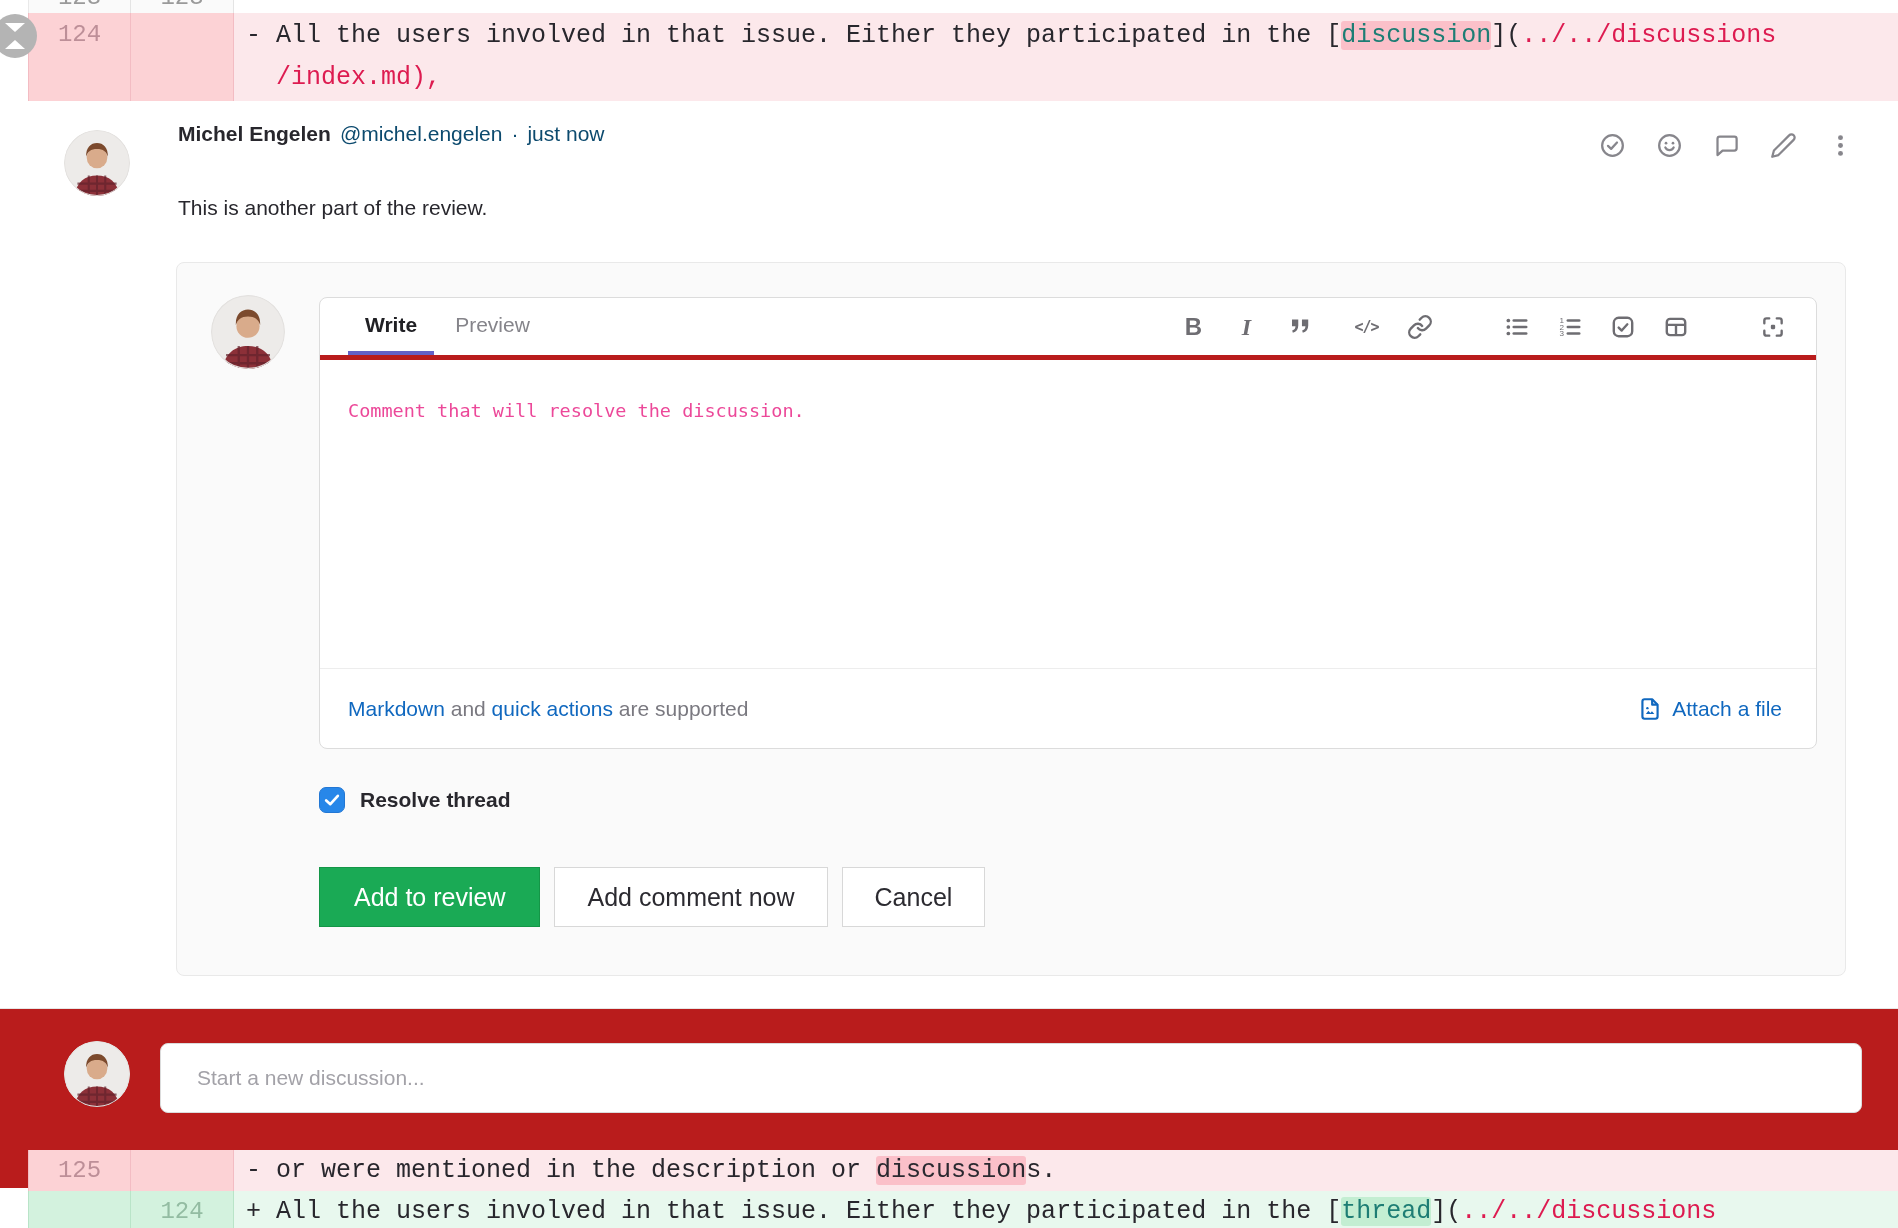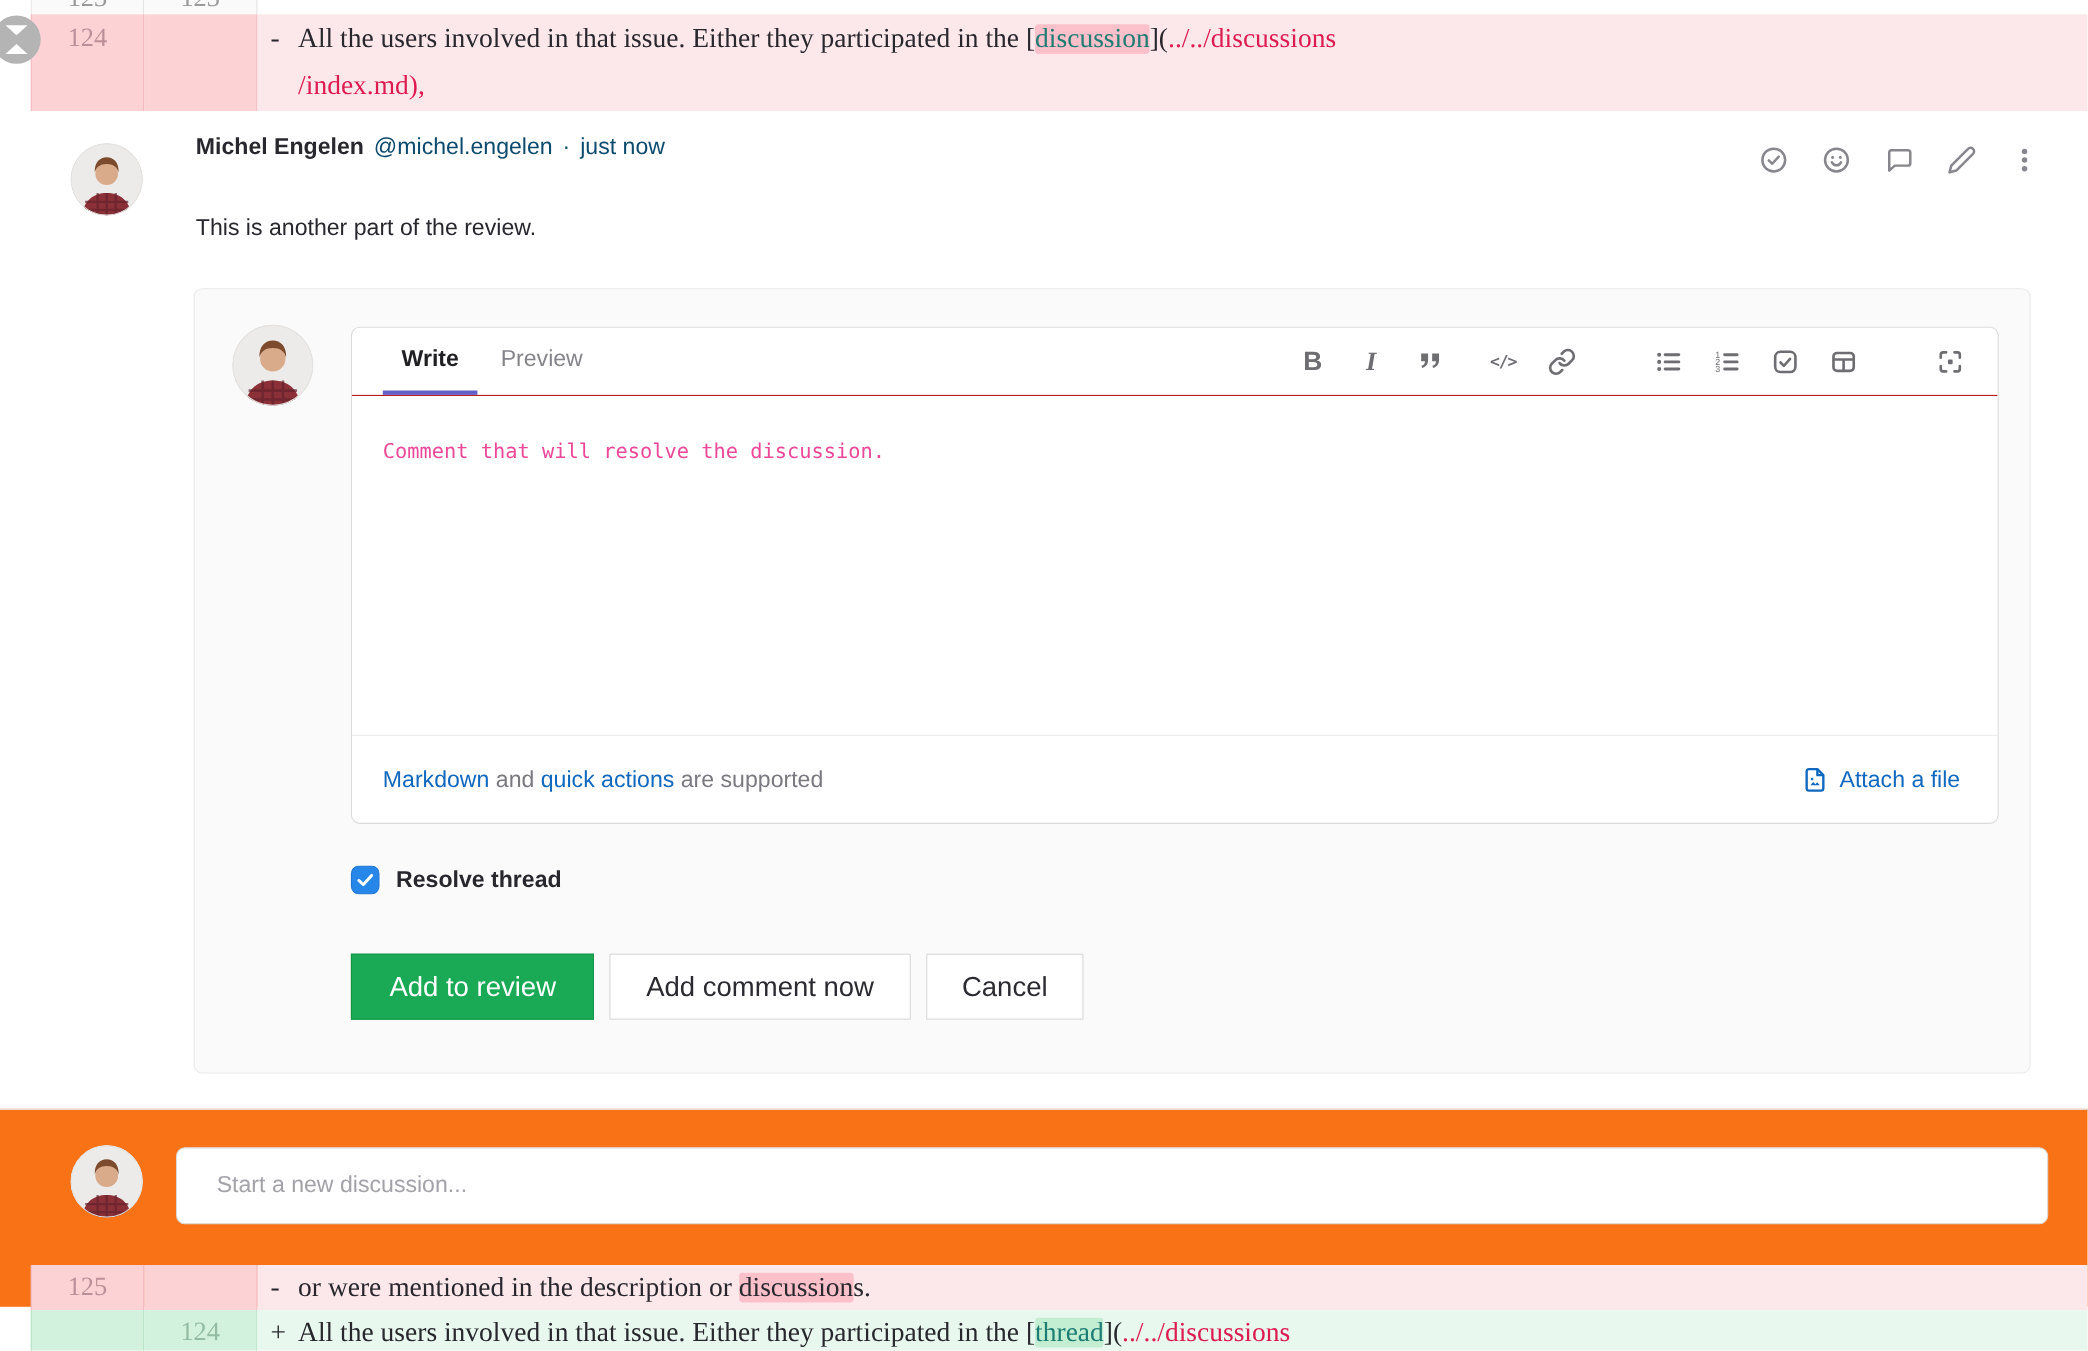--- a/index.html
+++ b/index.html
@@ -2,21 +2,21 @@
 <html><head>
 <meta charset="utf-8">
 <style>
   * { margin:0; padding:0; box-sizing:border-box; }
   html,body { background:#fff; }
   .page {
     position:relative; width:1898px; height:1228px; overflow:hidden;
     background:#fff; font-family:"Liberation Sans", sans-serif; color:#28272d;
   }
   
-  .diff-row { position:absolute; left:0; right:0; font-family:Liberation Serif, serif; }
+  .diff-row { position:absolute; left:0; right:0; font-family:Liberation Mono, monospace; }
   .gut { position:absolute; top:0; bottom:0; width:103px; text-align:center;
          font-size:24px; overflow:hidden; }
   .gut.old { left:28px; }
   .gut.new { left:131px; }
   .code-cell { position:absolute; left:234px; right:0; top:0; bottom:0;
                font-size:25px; line-height:41px; white-space:pre; padding-left:12px; }
   .sign { display:inline-block; width:2ch; }
   
   .ctx-row { top:0; height:13px; }
   .ctx-row .gut { background:#fafafa; border-right:1px solid #e4e4e4; border-left:1px solid #e9e9e9; }
@@ -47,21 +47,21 @@
   .actions { position:absolute; top:132px; right:44px; display:flex; gap:30px; color:#87868c; }
   .actions .abtn { width:27px; height:27px; cursor:pointer; }
   .comment-body { position:absolute; left:178px; top:196px; font-size:21px; color:#28272d; }
   
   .panel { position:absolute; left:176px; top:262px; width:1670px; height:714px;
            background:#fafafa; border:1px solid #e9e9e9; border-radius:8px; }
   .panel-avatar { position:absolute; left:34px; top:32px; width:74px; height:74px; }
   .editor { position:absolute; left:142px; top:34px; right:28px; height:452px;
             background:#fff; border:1px solid #dcdcdc; border-radius:8px;
             display:flex; flex-direction:column; overflow:hidden; }
-  .tabrow { height:62px; border-bottom:1px solid #b91c1c; display:flex; align-items:stretch; padding-left:28px; flex:none; }
+  .tabrow { height:62px; border-bottom:5px solid #b91c1c; display:flex; align-items:stretch; padding-left:28px; flex:none; }
   .tab { display:flex; align-items:center; padding:0 17px; font-size:21px; cursor:pointer;
          border-bottom:4px solid transparent; }
   .tab.active { font-weight:bold; color:#202024; border-bottom-color:#6361c8; }
   .tab.inactive { color:#85848a; margin-left:4px; }
   .toolbar { margin-left:auto; display:flex; align-items:center; gap:26px; padding-right:30px; color:#6e6d72; }
   .tbtn { width:27px; height:27px; display:flex; align-items:center; justify-content:center; cursor:pointer; }
   .gap-sm { margin-left:14px; }
   .gap-lg { margin-left:44px; }
   .glyph-b { font-weight:bold; font-size:24px; line-height:1; }
   .glyph-i { font-weight:bold; font-style:italic; font-size:24px; line-height:1; font-family:"Liberation Serif", serif; }
@@ -77,21 +77,21 @@
   .checkbox { width:26px; height:26px; border-radius:7px; background:#2787e9; border:1px solid #2277d4;
               display:flex; align-items:center; justify-content:center; cursor:pointer; }
   .resolve-label { font-weight:bold; font-size:21px; color:#28272d; }
   .buttons-row { position:absolute; left:142px; top:604px; display:flex; gap:14px; }
   .btn { height:60px; border-radius:0; font-size:25px; font-family:"Liberation Sans", sans-serif;
          display:flex; align-items:center; cursor:pointer; }
   .btn-primary { background:#1aaa55; border:1px solid #149647; color:#fff; padding:0 34px; }
   .btn-default { background:#fff; border:1px solid #d8d8d8; color:#2b2a30; padding:8px 32px; }
   
   .strip { position:absolute; left:0; right:0; top:1008px; height:180px;
-           background:#f97316; border-top:1px solid #e6e6e6; }
+           background:#b91c1c; border-top:1px solid #e6e6e6; }
   .strip-avatar { position:absolute; left:64px; top:32px; width:66px; height:66px; }
   .strip-input { position:absolute; left:160px; right:36px; top:34px; height:70px;
                  border:1px solid #dbdbdb; border-radius:8px; background:#fff;
                  font-size:21px; padding:0 36px; font-family:"Liberation Sans", sans-serif; color:#55545a; }
   .strip-input::placeholder { color:#a3a2a8; }
   
   .rem-bot { top:1150px; height:41px; }
   .rem-bot .gut { background:#fcd2d5; border-right:1px solid #f3bcc3; border-left:1px solid #f3bcc3; color:#bd8f98; line-height:41px; }
   .rem-bot .gut.new { border-left:none; }
   .rem-bot .code-cell { background:#fce8eb; }

